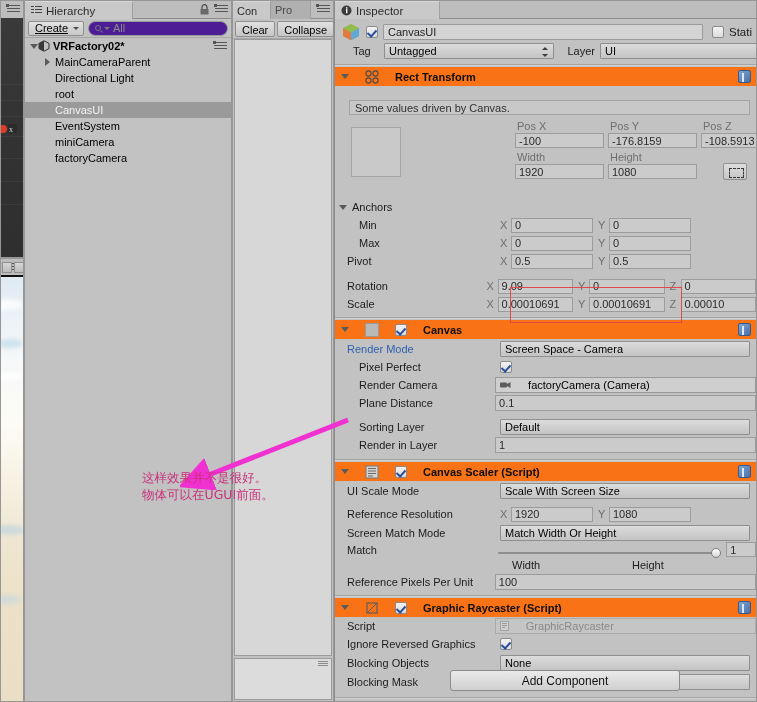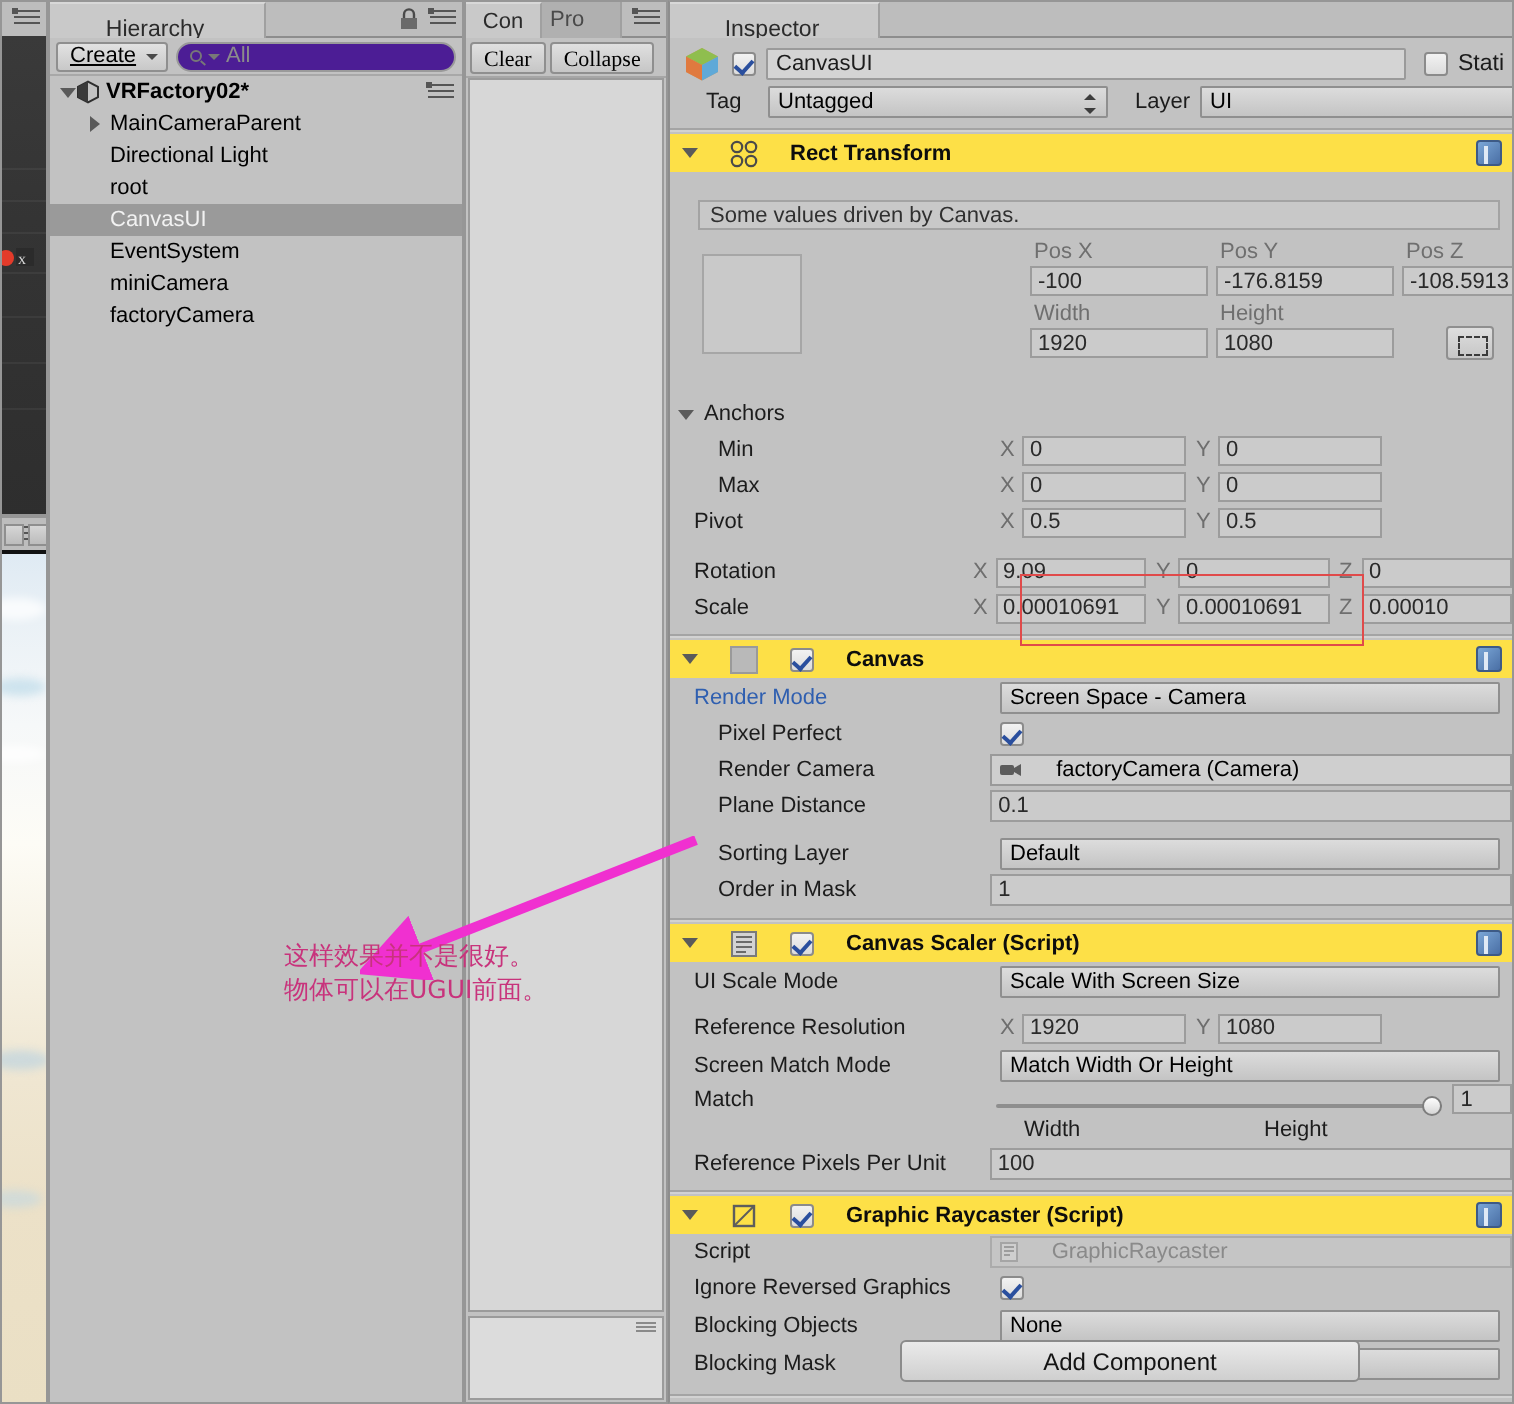--- a/index.html
+++ b/index.html
@@ -15,21 +15,21 @@
   .tabbar{
     height:18px; background:#bdbdbd; position:relative;
     border-bottom:1px solid #8d8d8d;
   }
   .tab{
     position:absolute; top:0; height:18px; line-height:18px;
     padding:0 8px 0 6px; font-size:11px; color:#2b2b2b;
     background:#bdbdbd; border-right:1px solid #a0a0a0;
     display:flex; align-items:center; gap:4px; white-space:nowrap;
   }
-  .tab.active{ background:#c9c9c9; border-top:1px solid #d8d8d8;flex-direction:column; }
+  .tab.active{ background:#c9c9c9; border-top:1px solid #d8d8d8; }
   .tab.inactive{ background:#b0b0b0; color:#4a4a4a; }
   .burger{
     position:absolute; right:3px; top:4px; width:13px; height:9px;
   }
   .burger i{ display:block; height:1px; background:#555; margin-bottom:2px; }
   .burger i:nth-child(1){ width:11px; margin-left:2px;}
   .burger i:nth-child(2){ width:13px;}
   .burger i:nth-child(3){ width:13px;}
   .burger::before{
     content:""; position:absolute; left:-1px; top:-1px;
@@ -109,21 +109,21 @@
   #console{ left:232px; top:0; width:102px; height:702px; }
   #console-tabs{ position:absolute;left:0;top:0;width:100%;height:18px;}
   #console-toolbar{
     position:absolute; left:0; top:18px; width:100%; height:20px;
     background:#c2c2c2; display:flex; align-items:center; gap:2px; padding:0 2px;
     border-bottom:1px solid #a6a6a6;
   }
   .cbtn{
     height:16px; line-height:16px; padding:0 6px; font-size:11px;
     background:linear-gradient(#e0e0e0,#c6c6c6);
-    border:1px solid #8f8f8f; border-radius:2px; white-space:nowrap;font-family:Liberation Serif, serif;
+    border:1px solid #8f8f8f; border-radius:2px; white-space:nowrap;
   }
   #console-body{
     position:absolute; left:1px; top:38px; right:1px; height:617px;
     background:#d7d7d7; border:1px solid #9b9b9b;
   }
   #console-split{
     position:absolute; left:1px; top:657px; right:1px; bottom:1px;
     background:#dcdcdc; border:1px solid #9b9b9b;
   }
   .grip{ position:absolute; right:3px; top:2px; width:10px;height:6px;}
@@ -169,21 +169,21 @@
   }
   .dd-arrows{
     position:absolute; right:4px; top:3px; width:7px; height:10px;
   }
   .dd-arrows::before{content:"";position:absolute;top:0;left:0;width:0;height:0;border-left:3px solid transparent;border-right:3px solid transparent;border-bottom:3px solid #3d3d3d;}
   .dd-arrows::after{content:"";position:absolute;bottom:0;left:0;width:0;height:0;border-left:3px solid transparent;border-right:3px solid transparent;border-top:3px solid #3d3d3d;}
   .sep{ height:1px; background:#a4a4a4; box-shadow:0 1px 0 #d2d2d2; }
 
   .comp-header{
     height:19px; display:flex; align-items:center; gap:16px;
-    padding-left:5px; background:#fde047; position:relative;
+    padding-left:5px; background:#f97316; position:relative;
   }
   .comp-title{ font-weight:bold; font-size:11px; color:#0d0d0d; }
   .comp-icon{ width:14px;height:14px;flex:none; }
   .book{
     position:absolute; right:5px; top:3px; width:13px;height:13px;
     background:linear-gradient(135deg,#7ba7d7,#4a6fa5);
     border:1px solid #3d5a86; border-radius:2px;
   }
   .book::after{content:"";position:absolute;left:3px;top:2px;width:2px;height:9px;background:#dfe9f5;}
 
@@ -564,21 +564,21 @@
       <span class="vfield" style="width:270px;height:16px">0.1</span>
     </div>
     <div style="height:6px"></div>
     <div class="frow">
       <span class="flabel i2">Sorting Layer</span>
       <span class="dropdown" style="width:250px">
         <span>Default</span>
       </span>
     </div>
     <div class="frow">
-      <span class="flabel i2">Order in Mask</span>
+      <span class="flabel i2">Render in Layer</span>
       <span class="vfield" style="width:270px;height:16px">1</span>
     </div>
 
     <div class="sep" style="margin-top:5px"></div>
 
     <div class="comp-header" style="margin-top:2px">
       <span class="tri down"></span>
       <svg class="comp-icon" viewBox="0 0 14 14">
         <rect x="1" y="1" width="12" height="12" fill="#d3d3d3" stroke="#7a7a7a"></rect>
         <rect x="3" y="3" width="8" height="1" fill="#6a6a6a"></rect>

